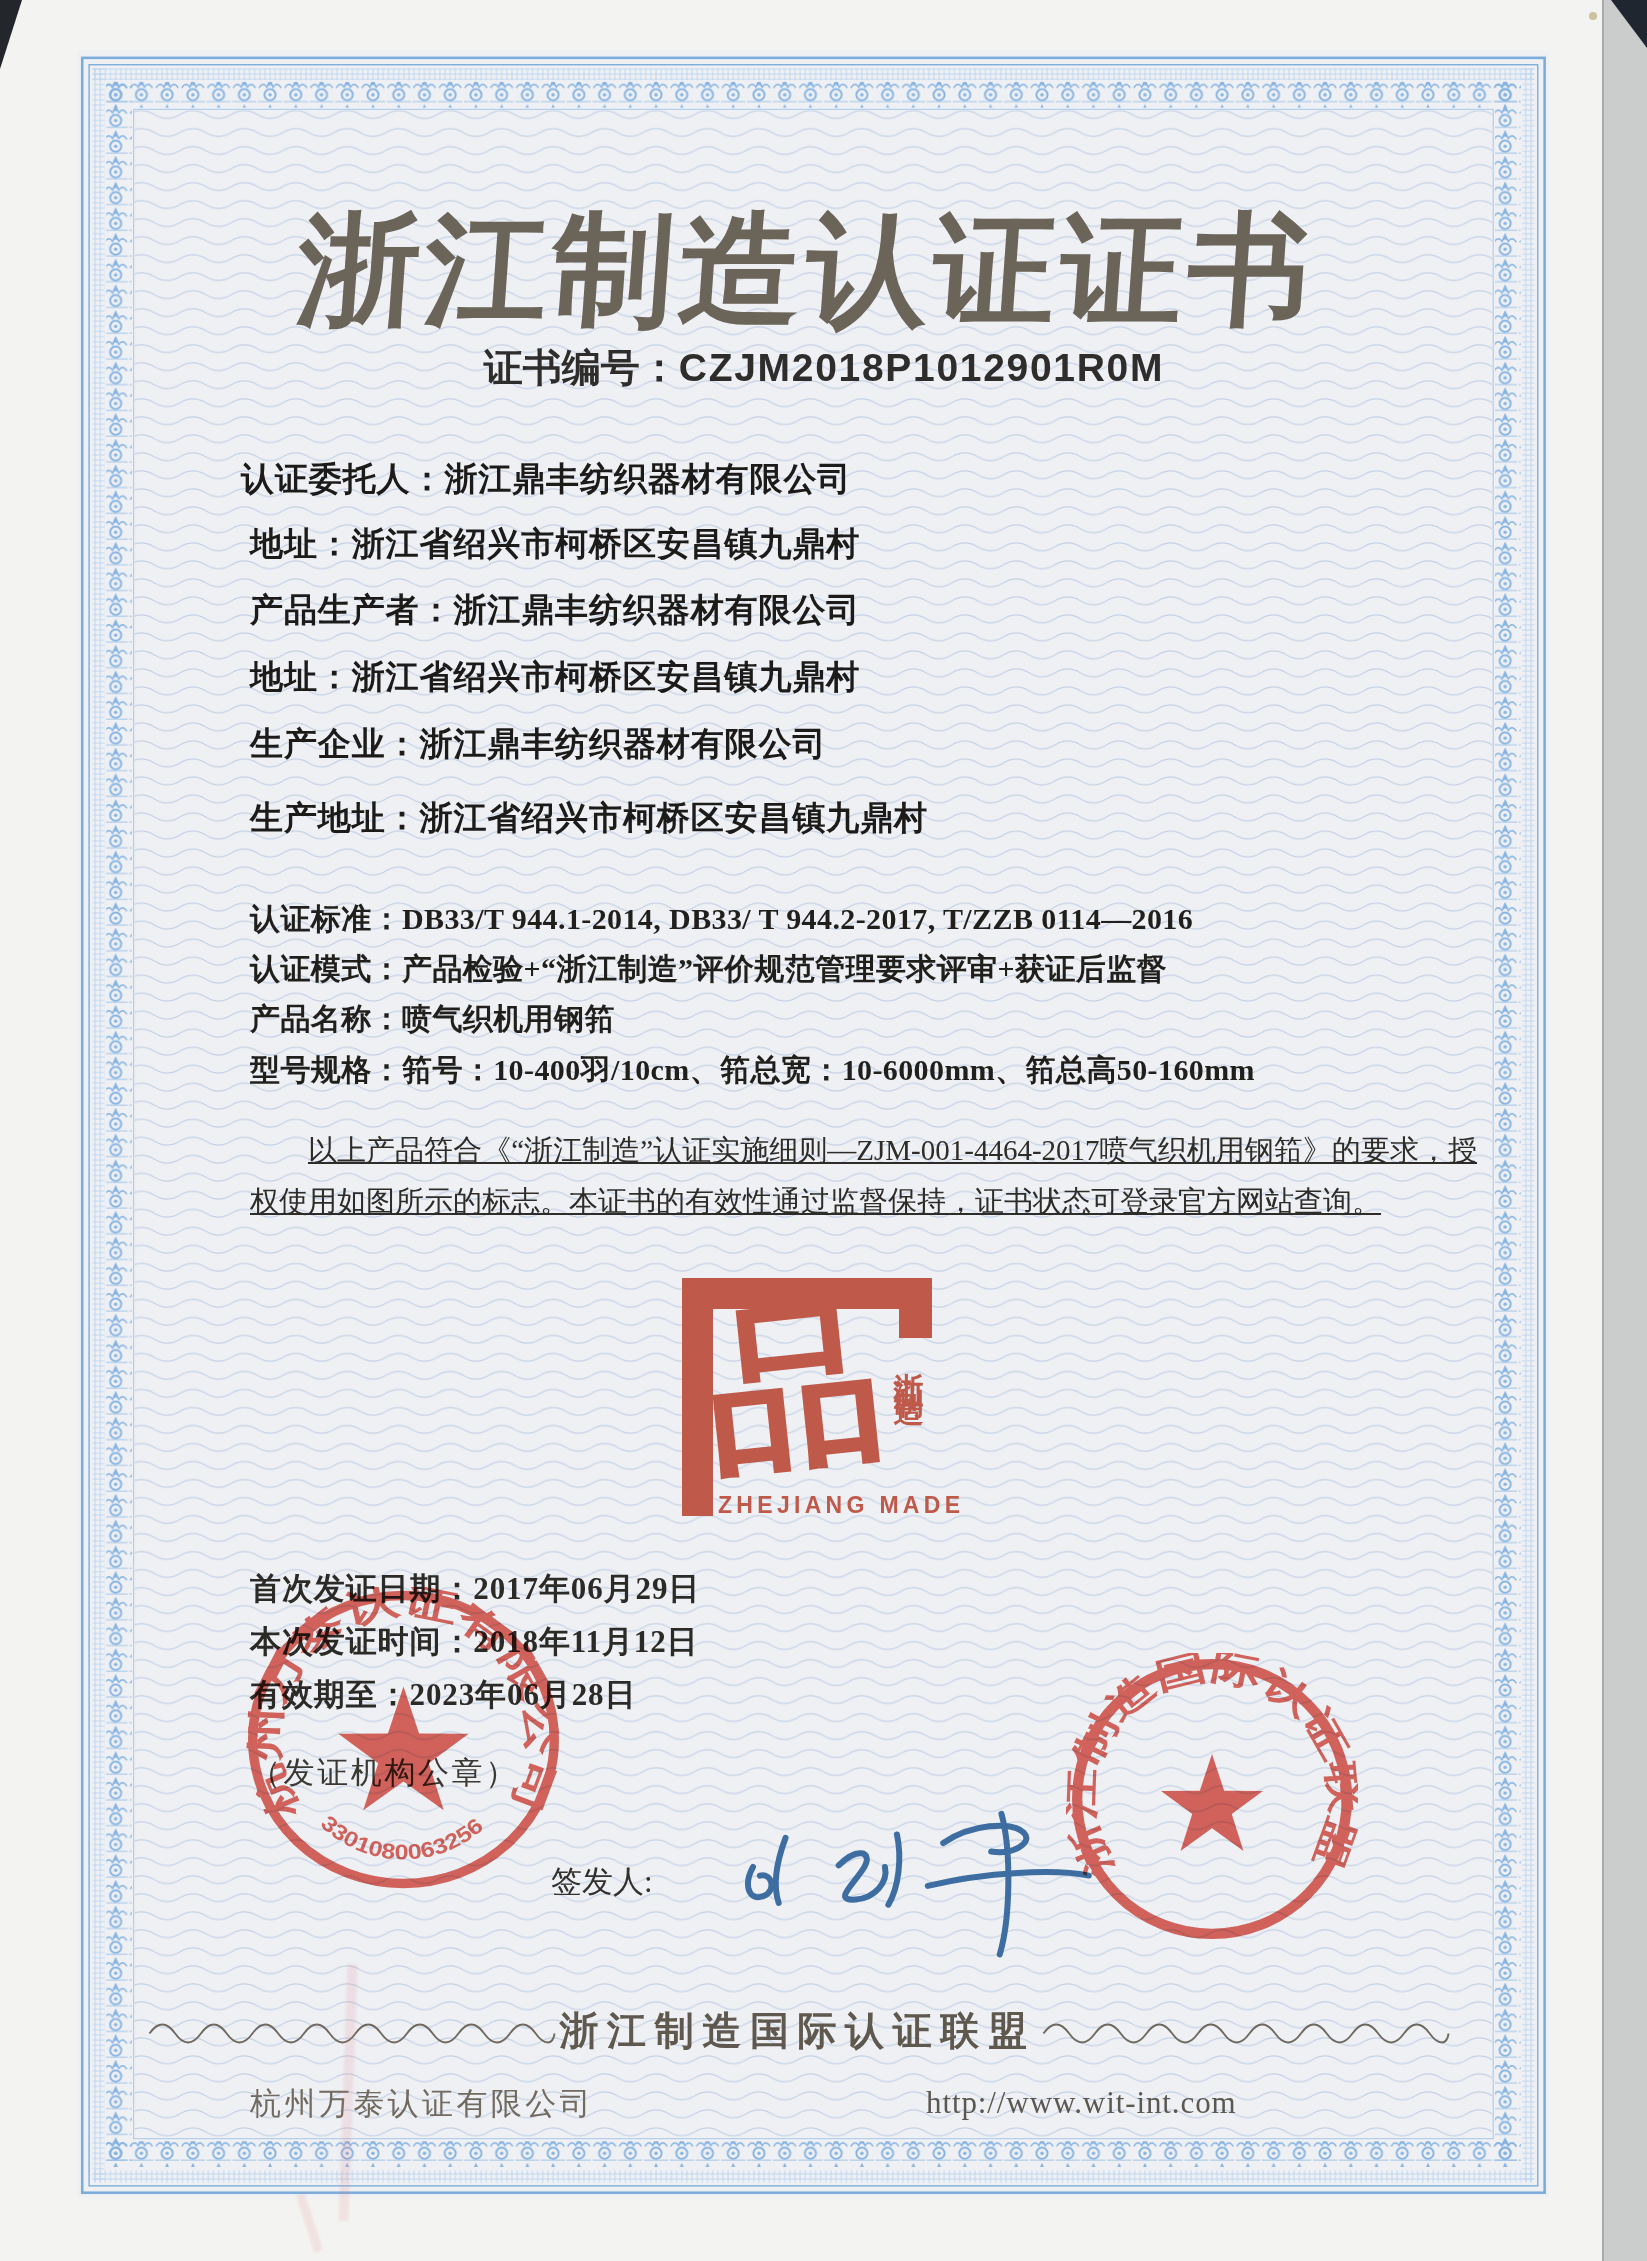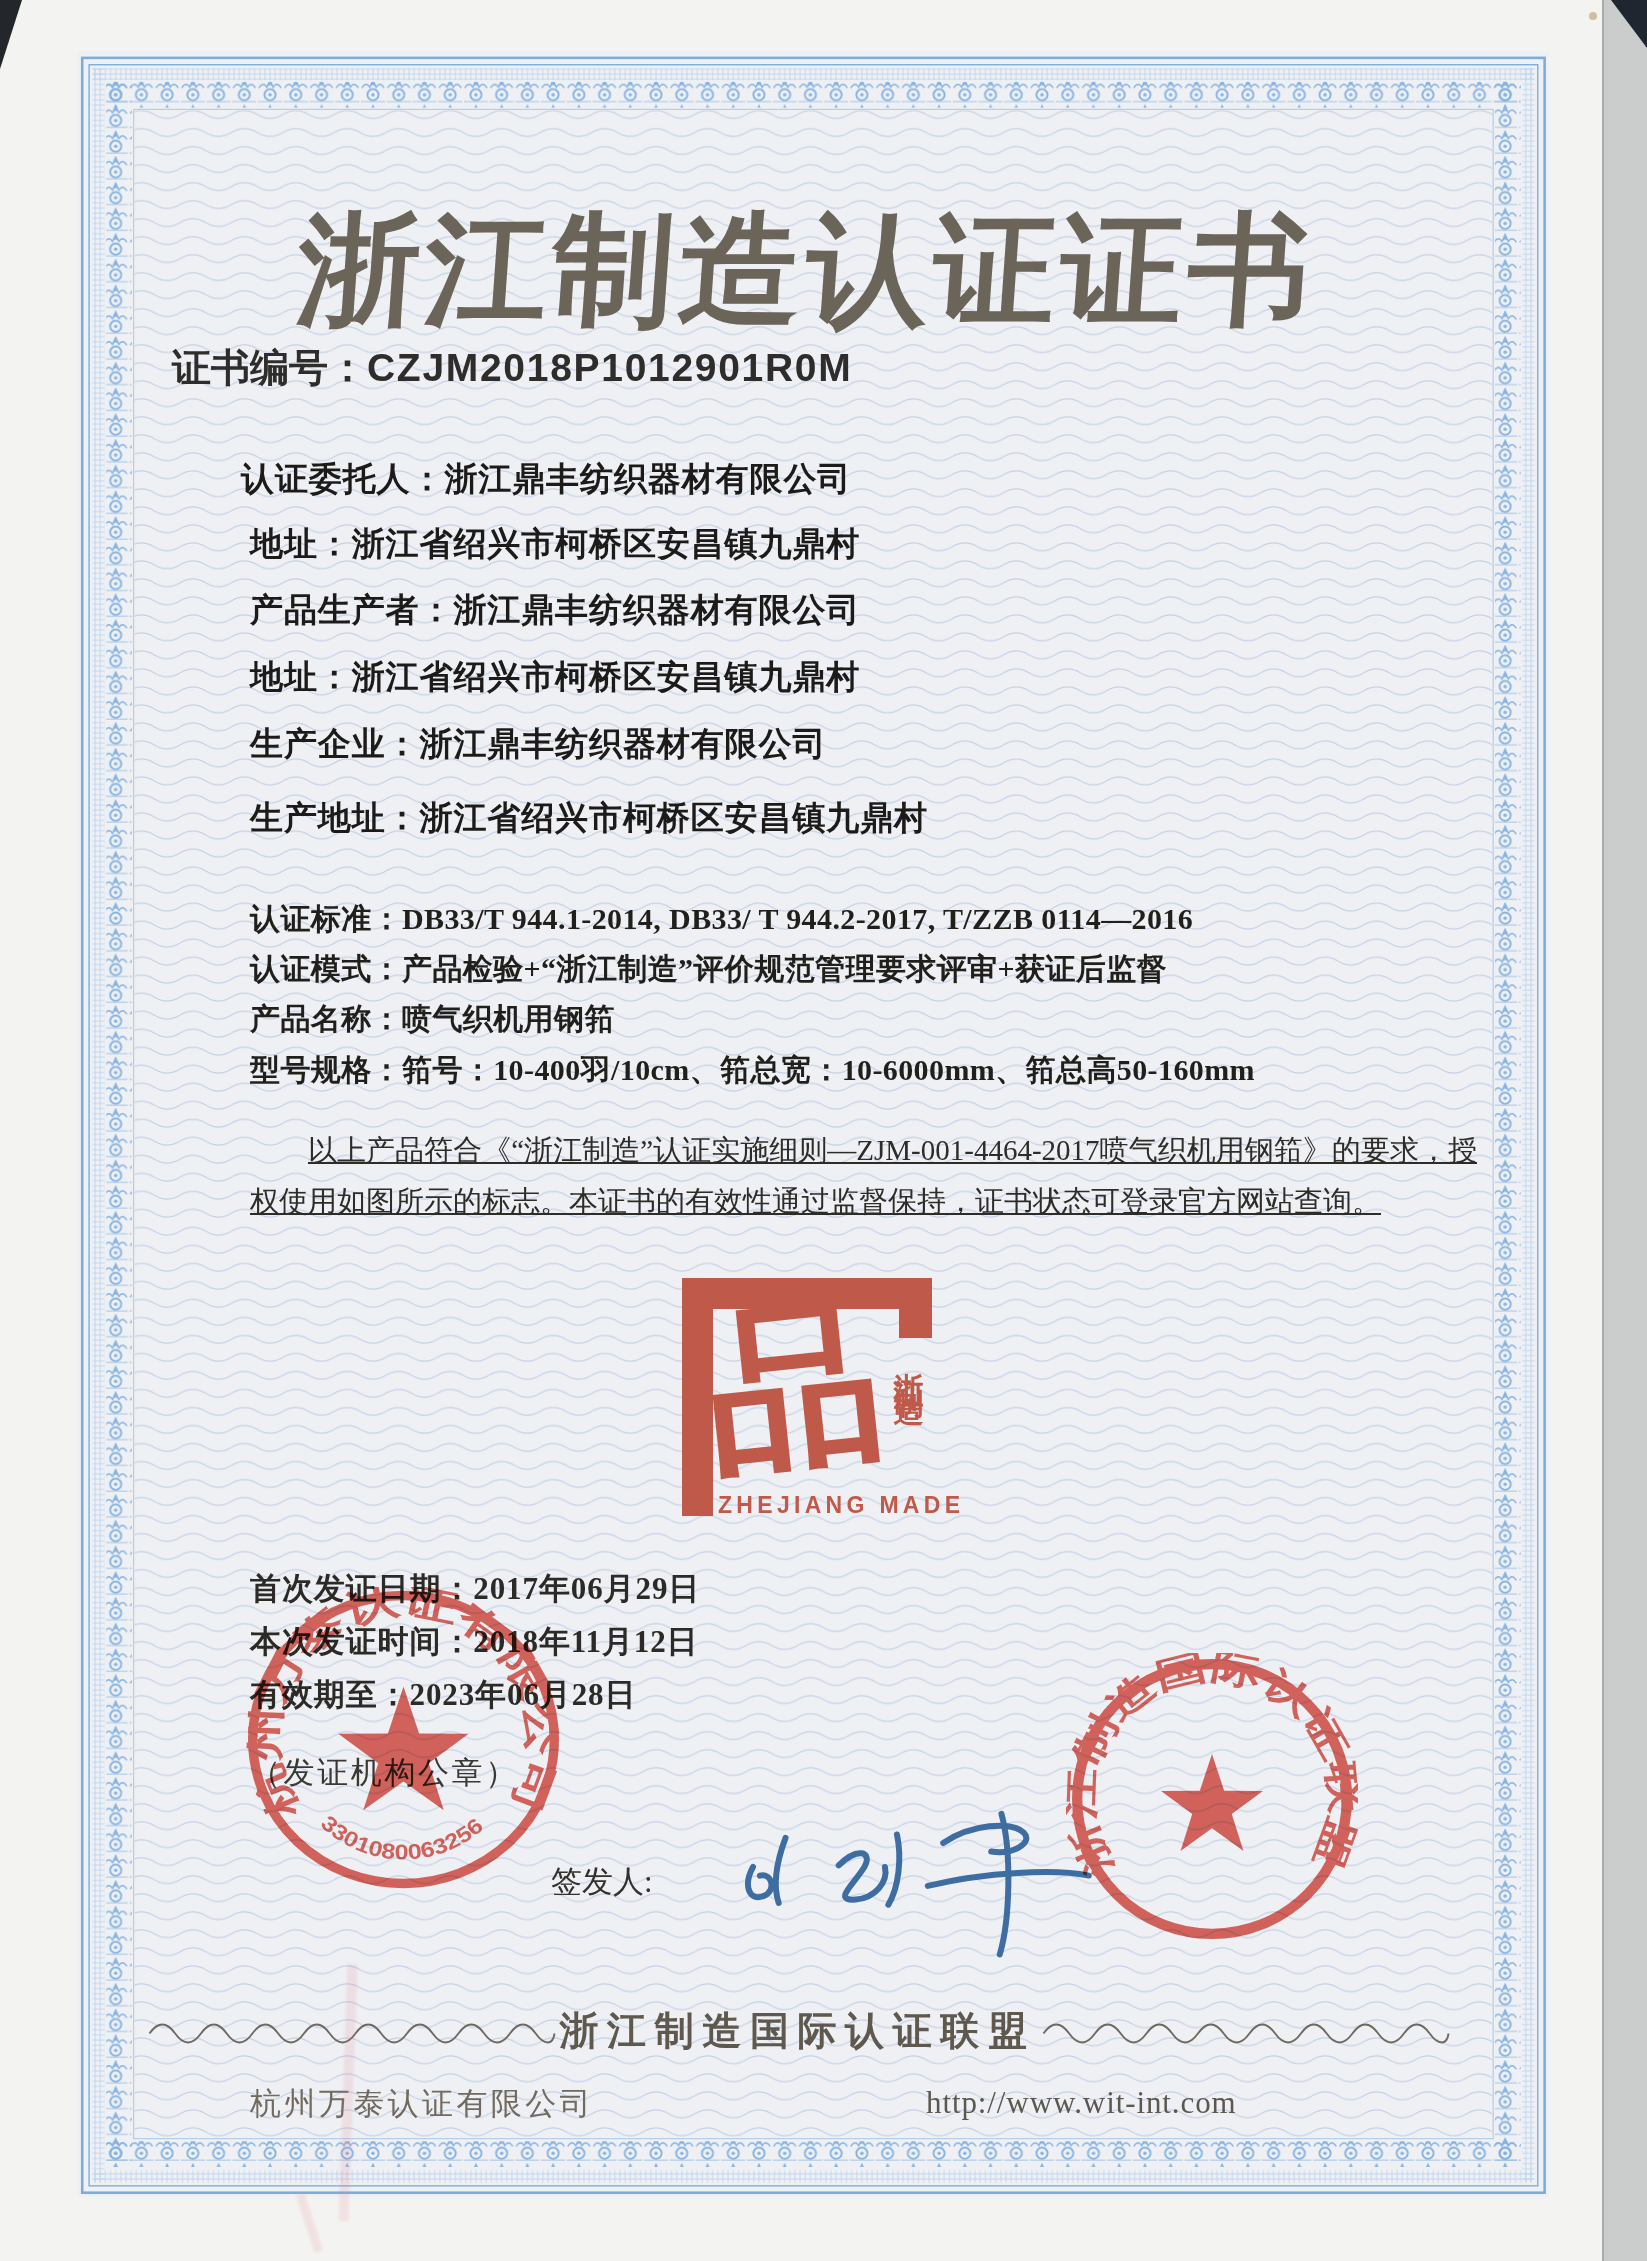--- a/index.html
+++ b/index.html
@@ -9,21 +9,21 @@
   .scan-strip{position:absolute;left:1602px;top:0;width:45px;height:2261px;background:#cbcdcc;border-left:2.6px solid #a8aaa9;}
   .corner-tl{position:absolute;left:0;top:0;width:22px;height:69px;background:#23262b;
              clip-path:polygon(0 0,100% 0,0 100%);}
   .corner-tr{position:absolute;left:1611px;top:0;width:36px;height:48px;background:#1f2630;
              clip-path:polygon(0 0,100% 0,100% 100%);}
   .dust-dot{position:absolute;left:1589px;top:12px;width:7.7px;height:7.7px;border-radius:50%;background:rgba(176,150,94,.55);}
   .bgsvg{position:absolute;left:77px;top:51px;pointer-events:none;}
   .abs{position:absolute;}
   .t-title{font-size:122px;font-weight:700;color:#6b6459;letter-spacing:5.1px;white-space:nowrap;
            transform:skewX(-4deg);text-align:center;}
-  .t-certno{font-size:39px;font-weight:700;color:#2e2d2b;text-align:left;white-space:nowrap;
+  .t-certno{font-size:39px;font-weight:700;color:#2e2d2b;text-align:center;white-space:nowrap;
             font-family:"Liberation Sans","DejaVu Sans",sans-serif;}
   .t-certno .num{letter-spacing:1.7px;}
   .t-info{font-size:33px;font-weight:700;color:#1c1b19;white-space:nowrap;letter-spacing:0.9px;}
   .t-spec{font-size:30px;font-weight:700;color:#201f1c;white-space:nowrap;letter-spacing:0.4px;}
   .t-para{font-size:29px;font-weight:400;color:#2e2c28;line-height:51px;text-align:justify;text-indent:2em;}
   .t-date{font-size:31px;font-weight:600;color:#2b2a26;white-space:nowrap;letter-spacing:0.9px;}
   .t-note{font-size:31px;font-weight:400;color:#3a3833;letter-spacing:2.6px;white-space:nowrap;}
   .t-issuer{font-size:31px;font-weight:500;color:#33312d;white-space:nowrap;}
   .t-alliance{font-size:39px;font-weight:700;color:#5f584e;letter-spacing:8.6px;text-align:center;white-space:nowrap;}
   .t-certifier{font-size:31px;font-weight:500;color:#716a60;letter-spacing:3.4px;white-space:nowrap;}

